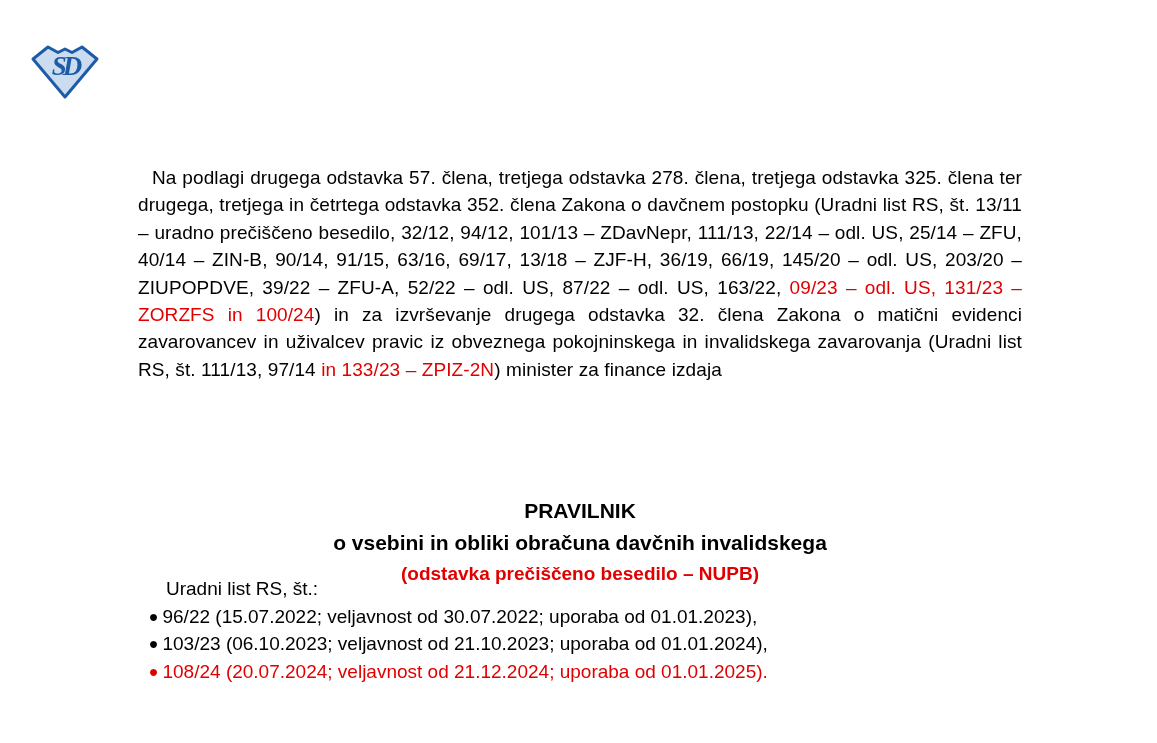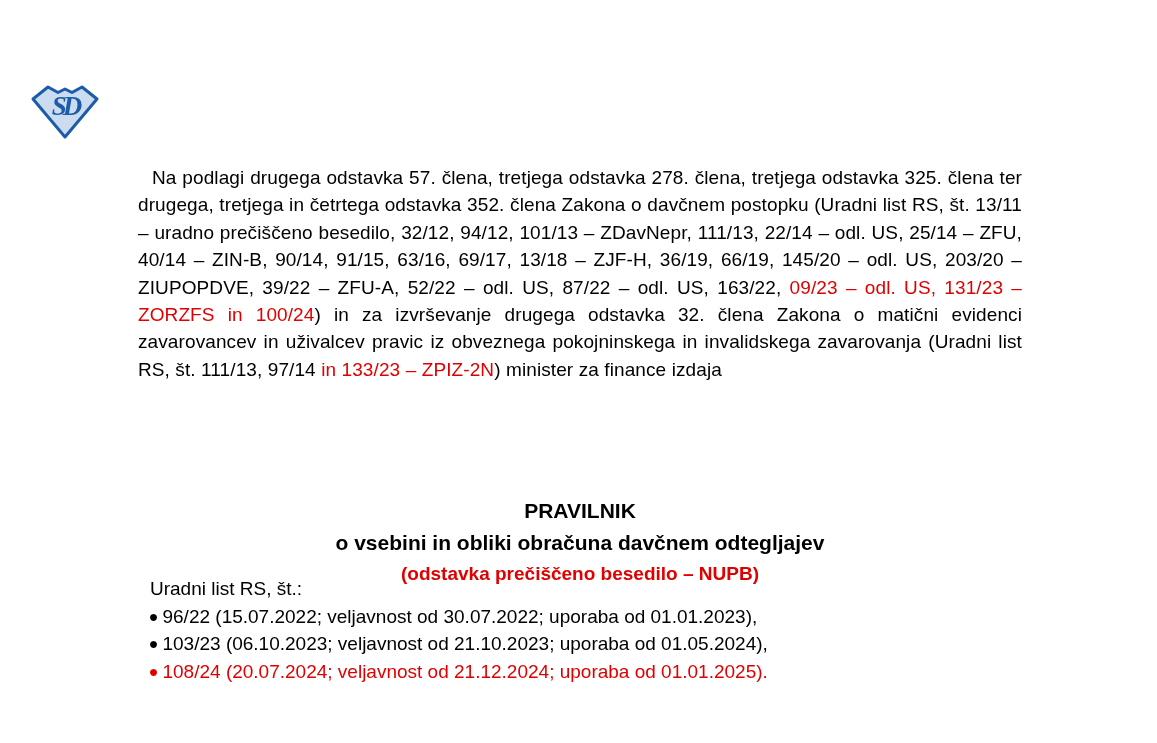--- a/index.html
+++ b/index.html
@@ -9,21 +9,21 @@
     font-family: "Liberation Sans", sans-serif;
     color: #000000;
     position: relative;
     overflow: hidden;
   }
   .page { position: absolute; inset: 0; background: #ffffff; }
 
   .logo {
     position: absolute;
     left: 30px; top: 44px;
-    width: 70px; height: 56px; margin-top: 40px;
+    width: 70px; height: 56px;
   }
 
   .intro {
     position: absolute;
     left: 138px; top: 164px;
     width: 884px;
     margin: 0;
     font-size: 19px;
     line-height: 27.4px;
     text-align: justify;
@@ -56,21 +56,21 @@
     line-height: 30px;
   }
 
   .gazette {
     position: absolute;
     left: 148px; top: 575px;
     width: 820px;
     font-size: 19px;
     line-height: 27.6px;
   }
-  .gazette-header { margin-left: 2px; }
+  .gazette-header { margin-left: 18px; }
   .gazette-list {
     list-style: none;
     margin: 0; padding: 0;
   }
   .gazette-list li { white-space: nowrap; }
   .bullet {
     display: inline-block;
     margin-right: 3px;
     transform: scale(0.85);
   }
@@ -84,26 +84,26 @@
     <svg width="70" height="56" viewBox="0 0 70 56">
       <path id="logo-shield" d="M3,15 L18,3 L28,8.5 L35,5 L42,8.5 L52,3 L67,15 L35,53 Z" stroke-width="3" stroke-linejoin="round" fill="#ccdcf0" stroke="#1b5ba7"></path>
       <text id="logo-text" x="35" y="31" font-size="27" font-weight="bold" font-style="italic" text-anchor="middle" letter-spacing="-4" font-family="Liberation Serif, serif" fill="#1b5ba7">SD</text>
     </svg>
   </div>
 
   <p class="intro"><span>Na podlagi drugega odstavka 57. člena, tretjega odstavka 278. člena, tretjega odstavka 325. člena ter drugega, tretjega in četrtega odstavka 352. člena Zakona o davčnem postopku (Uradni list RS, št. 13/11 – uradno prečiščeno besedilo, 32/12, 94/12, 101/13 – ZDavNepr, 111/13, 22/14 – odl. US, 25/14 – ZFU, 40/14 – ZIN-B, 90/14, 91/15, 63/16, 69/17, 13/18 – ZJF-H, 36/19, 66/19, 145/20 – odl. US, 203/20 – ZIUPOPDVE, 39/22 – ZFU-A, 52/22 – odl. US, 87/22 – odl. US, 163/22, </span><span class="red">09/23 – odl. US, 131/23 – ZORZFS in 100/24</span><span>) in za izvrševanje drugega odstavka 32. člena Zakona o matični evidenci zavarovancev in uživalcev pravic iz obveznega pokojninskega in invalidskega zavarovanja (Uradni list RS, št. 111/13, 97/14 </span><span class="red">in 133/23 – ZPIZ-2N</span><span>) minister za finance izdaja</span></p>
 
   <div class="title-block">
     <div class="title-main">PRAVILNIK</div>
-    <div class="title-sub">o vsebini in obliki obračuna davčnem odtegljajev</div>
+    <div class="title-sub">o vsebini in obliki obračuna davčnih invalidskega</div>
     <div class="title-note red">(odstavka prečiščeno besedilo – NUPB)</div>
   </div>
 
   <div class="gazette">
     <div class="gazette-header">Uradni list RS, št.:</div>
     <ul class="gazette-list" id="gazette-list">
         <li><span class="bullet">●</span><span>96/22 (15.07.2022; veljavnost od 30.07.2022; uporaba od 01.01.2023),</span></li>
-        <li><span class="bullet">●</span><span>103/23 (06.10.2023; veljavnost od 21.10.2023; uporaba od 01.05.2024),</span></li>
+        <li><span class="bullet">●</span><span>103/23 (06.10.2023; veljavnost od 21.10.2023; uporaba od 01.01.2024),</span></li>
         <li class="red"><span class="bullet">●</span><span>108/24 (20.07.2024; veljavnost od 21.12.2024; uporaba od 01.01.2025).</span></li>
       </ul>
   </div>
 
 </div>
 
 </body></html>

